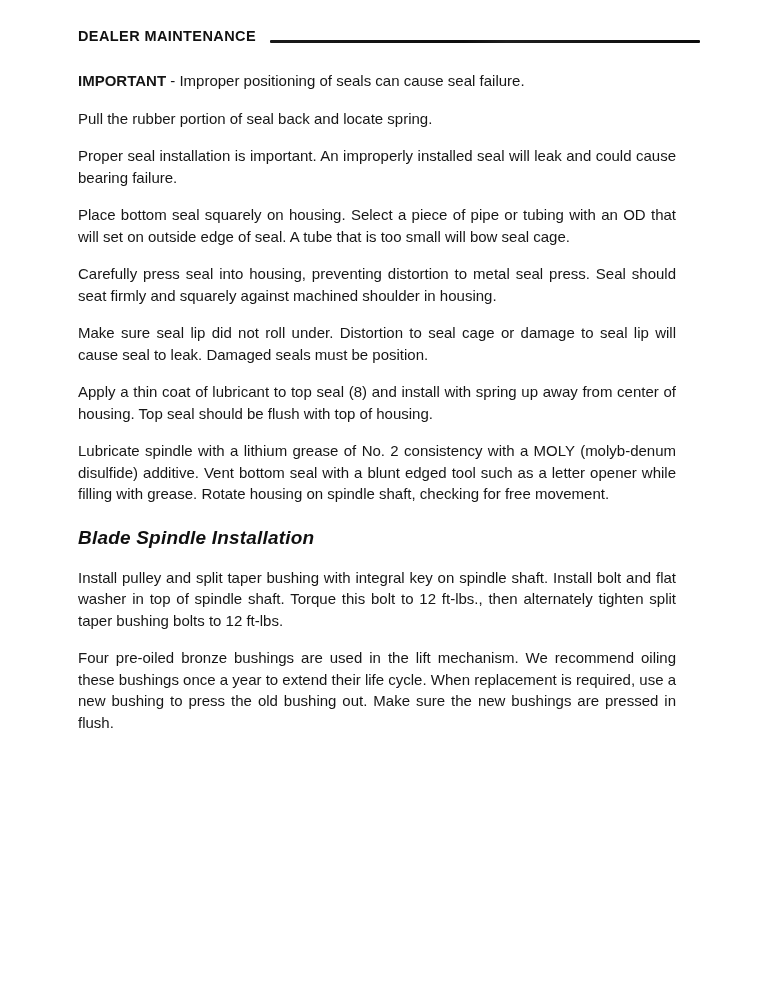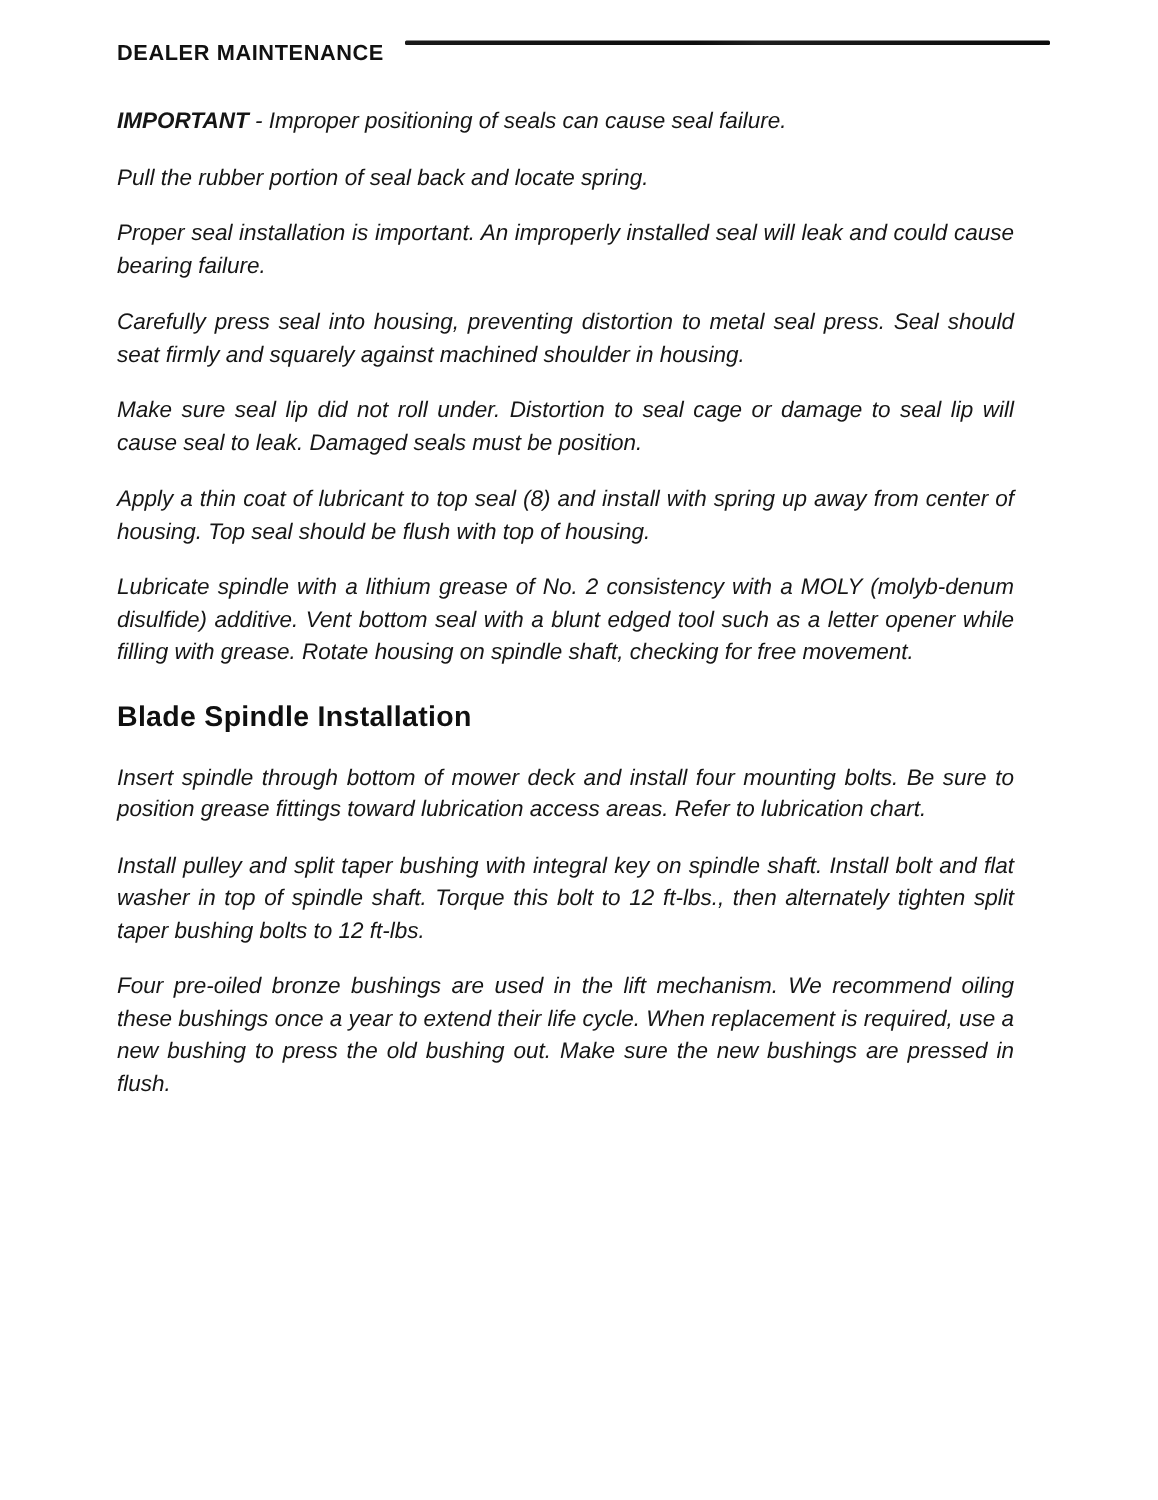--- a/index.html
+++ b/index.html
@@ -9,21 +9,21 @@
     height: 1000px;
     box-sizing: border-box;
     background: #ffffff;
     padding: 27px 80px 0 78px;
     font-family: "Liberation Sans", "DejaVu Sans", sans-serif;
     color: #161616;
     overflow: hidden;
   }
   .doc-header {
     display: flex;
-    align-items: flex-start;
+    align-items: flex-end;
     margin: 0 -8px 25px 0;
   }
   .doc-header-title {
     font-weight: bold;
     font-size: 14.5px;
     line-height: 18px;
     letter-spacing: 0.4px;
     white-space: nowrap;
     color: #111111;
   }
@@ -32,61 +32,61 @@
     height: 3px;
     background: linear-gradient(90deg, #1a1a1a 0%, #0d0d0d 45%, #1f1f1f 55%, #0b0b0b 100%);
     margin: 0 0 2px 14px;
     border-radius: 1px;
   }
   .para {
     font-size: 15px;
     line-height: 21.5px;
     text-align: justify;
     margin: 0 16px 16px 0;
-    font-style: italic;
   }
   .lead { font-weight: bold; }
   .h2 {
     font-size: 19px;
     line-height: 24px;
     font-weight: bold;
     letter-spacing: 0.2px;
     margin: 21px 0 17px 0;
     color: #101010;
+    font-style: italic;
   }
 </style>
 </head>
 <body>
 
 <div class="page">
 
   <header class="doc-header">
     <span class="doc-header-title">DEALER MAINTENANCE</span>
     <span class="doc-header-rule"></span>
   </header>
 
   <p class="para"><strong class="lead">IMPORTANT</strong><span> - Improper positioning of seals can cause seal failure.</span></p>
 
   <p class="para">Pull the rubber portion of seal back and locate spring.</p>
 
   <p class="para">Proper seal installation is important. An improperly installed seal will leak and could cause bearing failure.</p>
 
 
+  <p class="para">Place bottom seal squarely on housing. Select a piece of pipe or tubing with an OD that will set on outside edge of seal. A tube that is too small will bow seal cage.</p>
 
   <p class="para">Carefully press seal into housing, preventing distortion to metal seal press. Seal should seat firmly and squarely against machined shoulder in housing.</p>
 
   <p class="para">Make sure seal lip did not roll under. Distortion to seal cage or damage to seal lip will cause seal to leak. Damaged seals must be position.</p>
 
   <p class="para">Apply a thin coat of lubricant to top seal (8) and install with spring up away from center of housing. Top seal should be flush with top of housing.</p>
 
   <p class="para">Lubricate spindle with a lithium grease of No. 2 consistency with a MOLY (molyb-denum disulfide) additive. Vent bottom seal with a blunt edged tool such as a letter opener while filling with grease. Rotate housing on spindle shaft, checking for free movement.</p>
 
   <h2 class="h2">Blade Spindle Installation</h2>
 
-  <p class="para">Insert spindle through bottom of mower deck and install four mounting bolts. Be sure to position grease fittings toward lubrication access areas. Refer to lubrication chart.</p>
 
 
   <p class="para">Install pulley and split taper bushing with integral key on spindle shaft. Install bolt and flat washer in top of spindle shaft. Torque this bolt to 12 ft-lbs., then alternately tighten split taper bushing bolts to 12 ft-lbs.</p>
 
 
   <p class="para">Four pre-oiled bronze bushings are used in the lift mechanism. We recommend oiling these bushings once a year to extend their life cycle. When replacement is required, use a new bushing to press the old bushing out. Make sure the new bushings are pressed in flush.</p>
 
 </div>
 
 </body></html>

